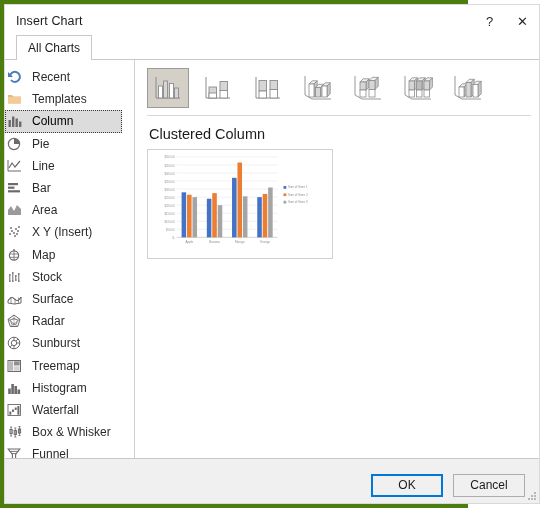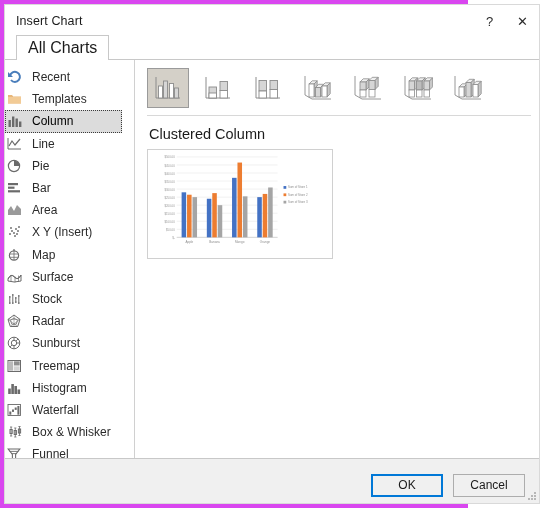--- a/index.html
+++ b/index.html
@@ -8,21 +8,21 @@
     width: 544px; height: 508px;
     font-family: "Liberation Sans", sans-serif;
     background: #ffffff;
     overflow: hidden;
   }
 
   
   #app {
     position: relative;
     width: 468px; height: 508px;
-    background: #d946ef;
+    background: #4d7c0f;
     padding: 4px;
   }
   #dialog {
     position: relative;
     width: 536px; height: 500px;
     background: #f0f0f0;
     border: 1px solid #d9d9d9;
     display: flex;
     flex-direction: column;
   }
@@ -65,21 +65,21 @@
     position: absolute;
     left: 0; right: 0; bottom: 0;
     height: 1px; background: #c8c8c8;
   }
   .tab {
     position: relative;
     z-index: 2;
     height: 23px;
     padding: 12px 11px;
     display: flex; align-items: center;
-    font-size: 16px;
+    font-size: 12px;
     color: #1b1b1b;
     border: 1px solid transparent;
     border-bottom: none;
   }
   .tab.active {
     background: #ffffff;
     border-color: #c8c8c8;
     box-shadow: 0 1px 0 0 #ffffff;
   }
 
@@ -249,35 +249,35 @@
                 <rect x="5" y="2.5" width="2.4" height="10.5" fill="#6b6b6b"></rect>
                 <rect x="8.5" y="4.5" width="2.4" height="8.5" fill="#6b6b6b"></rect>
                 <rect x="12" y="7.5" width="2.4" height="5.5" fill="#6b6b6b"></rect>
               </svg>
             </span>
             <span class="lbl">Column</span>
           </div>
           <div class="side-item">
             <span class="ico">
               <svg width="15" height="14" viewBox="0 0 15 14">
+                <circle cx="7" cy="7" r="5.6" fill="none" stroke="#6b6b6b" stroke-width="1.2"></circle>
+                <path d="M7 7 L7 1.4 A5.6 5.6 0 0 1 12.6 7 Z" fill="#6b6b6b"></path>
+              </svg>
+            </span>
+            <span class="lbl">Pie</span>
+          </div>
+          <div class="side-item">
+            <span class="ico">
+              <svg width="15" height="14" viewBox="0 0 15 14">
                 <path d="M1 12 L1 1" stroke="#6b6b6b" stroke-width="1" fill="none"></path>
                 <path d="M1 12 H14" stroke="#6b6b6b" stroke-width="1" fill="none"></path>
                 <path d="M2 9 L5 4 L8 8 L13 2" stroke="#6b6b6b" stroke-width="1.2" fill="none"></path>
               </svg>
             </span>
             <span class="lbl">Line</span>
-          </div>
-          <div class="side-item">
-            <span class="ico">
-              <svg width="15" height="14" viewBox="0 0 15 14">
-                <circle cx="7" cy="7" r="5.6" fill="none" stroke="#6b6b6b" stroke-width="1.2"></circle>
-                <path d="M7 7 L7 1.4 A5.6 5.6 0 0 1 12.6 7 Z" fill="#6b6b6b"></path>
-              </svg>
-            </span>
-            <span class="lbl">Pie</span>
           </div>
           <div class="side-item">
             <span class="ico">
               <svg width="15" height="14" viewBox="0 0 15 14">
                 <rect x="1" y="2" width="10" height="2.2" fill="#6b6b6b"></rect>
                 <rect x="1" y="5.6" width="6.5" height="2.2" fill="#6b6b6b"></rect>
                 <rect x="1" y="9.2" width="12" height="2.2" fill="#6b6b6b"></rect>
               </svg>
             </span>
             <span class="lbl">Bar</span>
@@ -308,49 +308,49 @@
           </div>
           <div class="side-item">
             <span class="ico">
               <svg width="15" height="14" viewBox="0 0 15 14">
                 <circle cx="7" cy="7.5" r="4.6" fill="none" stroke="#6b6b6b" stroke-width="1.2"></circle>
                 <path d="M2.6 6 H11.4 M2.6 9.3 H11.4 M7 3 v9" stroke="#6b6b6b" stroke-width="0.8" fill="none"></path>
                 <path d="M7 3 L7 1" stroke="#6b6b6b" stroke-width="1.2"></path>
               </svg>
             </span>
             <span class="lbl">Map</span>
-          </div>
-          <div class="side-item">
-            <span class="ico">
-              <svg width="15" height="14" viewBox="0 0 15 14">
-                <path d="M1 9 Q4 3 7.5 7 T14 5 L14 11 Q7 13 1 11 Z" fill="none" stroke="#6b6b6b" stroke-width="1"></path>
-                <path d="M1 9 Q4 3 7.5 7 T14 5" fill="none" stroke="#6b6b6b" stroke-width="1"></path>
-                <path d="M4 5.2 V11.6 M8 6.6 V12.4 M11.5 5.6 V12" stroke="#6b6b6b" stroke-width="0.7"></path>
-              </svg>
-            </span>
-            <span class="lbl">Surface</span>
           </div>
           <div class="side-item">
             <span class="ico">
               <svg width="15" height="14" viewBox="0 0 15 14">
                 <path d="M2.8 4 V12" stroke="#6b6b6b" stroke-width="1"></path>
                 <path d="M2 5 h1.6" stroke="#6b6b6b" stroke-width="1"></path>
                 <path d="M2 11 h1.6" stroke="#6b6b6b" stroke-width="1"></path>
                 <path d="M5.8 2 V12" stroke="#6b6b6b" stroke-width="1"></path>
                 <path d="M5 3 h1.6" stroke="#6b6b6b" stroke-width="1"></path>
                 <path d="M5 11 h1.6" stroke="#6b6b6b" stroke-width="1"></path>
                 <path d="M8.8 5 V11" stroke="#6b6b6b" stroke-width="1"></path>
                 <path d="M8 6 h1.6" stroke="#6b6b6b" stroke-width="1"></path>
                 <path d="M8 10 h1.6" stroke="#6b6b6b" stroke-width="1"></path>
                 <path d="M11.8 3 V12" stroke="#6b6b6b" stroke-width="1"></path>
                 <path d="M11 4 h1.6" stroke="#6b6b6b" stroke-width="1"></path>
                 <path d="M11 11 h1.6" stroke="#6b6b6b" stroke-width="1"></path>
               </svg>
             </span>
             <span class="lbl">Stock</span>
+          </div>
+          <div class="side-item">
+            <span class="ico">
+              <svg width="15" height="14" viewBox="0 0 15 14">
+                <path d="M1 9 Q4 3 7.5 7 T14 5 L14 11 Q7 13 1 11 Z" fill="none" stroke="#6b6b6b" stroke-width="1"></path>
+                <path d="M1 9 Q4 3 7.5 7 T14 5" fill="none" stroke="#6b6b6b" stroke-width="1"></path>
+                <path d="M4 5.2 V11.6 M8 6.6 V12.4 M11.5 5.6 V12" stroke="#6b6b6b" stroke-width="0.7"></path>
+              </svg>
+            </span>
+            <span class="lbl">Surface</span>
           </div>
           <div class="side-item">
             <span class="ico">
               <svg width="15" height="14" viewBox="0 0 15 14">
                 <path d="M7 1 L13 5.4 L10.7 12.5 L3.3 12.5 L1 5.4 Z" fill="none" stroke="#6b6b6b" stroke-width="1"></path>
                 <path d="M7 4 L10.5 6.3 L9.2 10.2 L4.8 10.2 L3.5 6.3 Z" fill="none" stroke="#6b6b6b" stroke-width="0.8"></path>
                 <path d="M7 1 V12.5 M1 5.4 L13 5.4 M1 5.4 L10.7 12.5 M13 5.4 L3.3 12.5" stroke="#6b6b6b" stroke-width="0.5"></path>
               </svg>
             </span>
             <span class="lbl">Radar</span>

